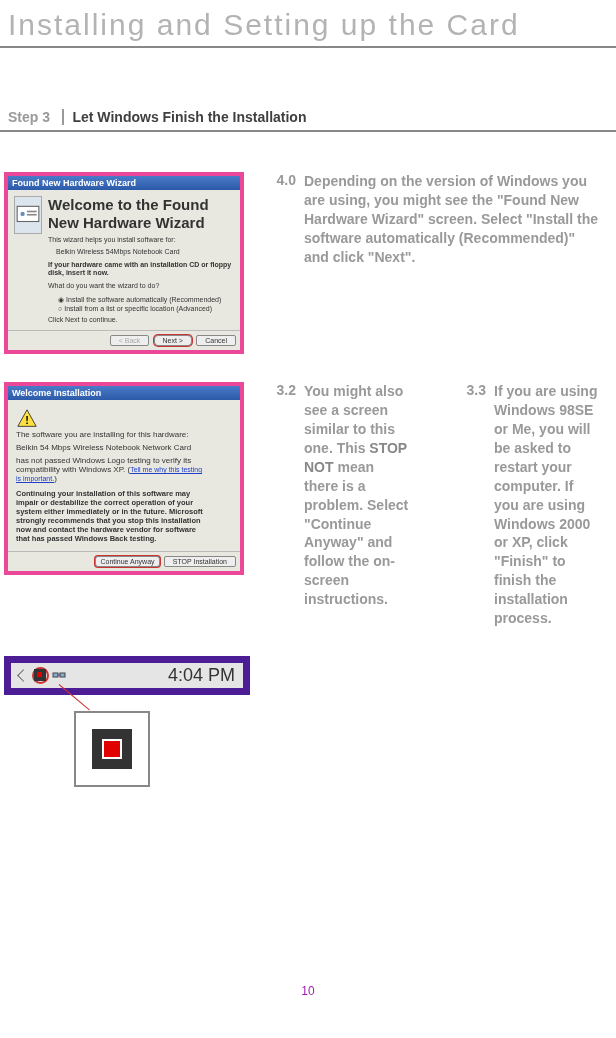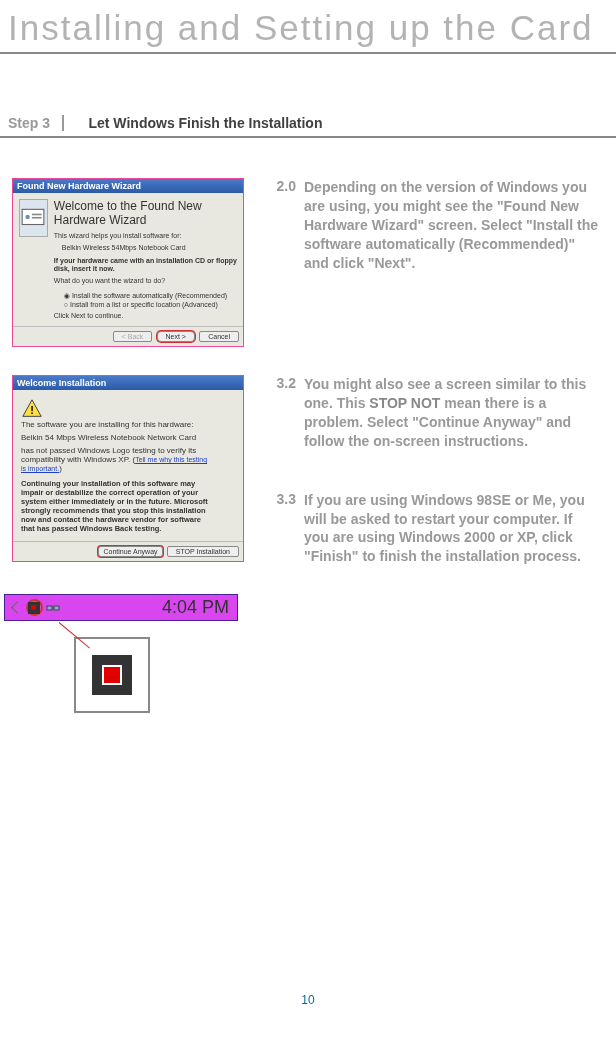--- a/index.html
+++ b/index.html
@@ -4,39 +4,39 @@
   <style>
     body {
       width: 616px;
       height: 1038px;
       margin: 0;
       font-family: Arial, Helvetica, sans-serif;
       background: #fff;
       position: relative;
     }
     .page-title {
-      font-size: 35px;
+      font-size: 30px;
       color: #b3b3b3;
       letter-spacing: 2px;
       padding: 8px 12px 4px 8px;
       font-weight: 300;
       font-family: "Arial Narrow", Arial, sans-serif;
     }
     .title-underline {
       border-top: 2px solid #888;
       margin-bottom: 60px;
     }
     .step-label {
       display: inline-block;
       font-size: 14px;
       color: #999;
       font-weight: bold;
       padding: 0 12px 0 4px;
       border-right: 2px solid #999;
-      margin-right: 20px;
+      margin-right: 4px;
     }
     .step-title {
       font-size: 14px;
       color: #404040;
       font-weight: bold;
     }
     .step-row {
       padding: 0 0 4px 4px;
     }
     .step-underline {
@@ -47,25 +47,24 @@
       display: flex;
       align-items: flex-start;
       margin-bottom: 28px;
       padding: 0 16px 0 4px;
     }
     .mock-dialog {
       width: 240px;
       flex-shrink: 0;
     }
     .dialog-box {
-      border: 1px solid #ec4899;
+      border: 4px solid #ec4899;
       background: #e8e8e0;
       font-size: 8px;
       color: #333;
-      margin-left: 8px;
     }
     .titlebar {
       background: linear-gradient(#4a7ac8, #2a5aa8);
       color: #fff;
       font-size: 9px;
       padding: 2px 4px;
       font-weight: bold;
     }
     .dlg-content {
       display: flex;
@@ -76,22 +75,22 @@
       width: 36px;
       height: 36px;
       background: #dce4ee;
       border: 1px solid #aaa;
       display: flex;
       align-items: center;
       justify-content: center;
     }
     .dlg-icon svg { width: 26px; height: 26px; }
     .heading {
-      font-weight: normal;
-      font-size: 12px;
+      font-weight: bold;
+      font-size: 15px;
       line-height: 1.2;
     }
     .subtext {
       font-size: 7px;
       margin-top: 4px;
       line-height: 1.2;
     }
     .radios {
       font-size: 7px;
       margin: 6px 0 4px 10px;
@@ -145,22 +144,22 @@
       display: inline-block;
       vertical-align: top;
       margin-right: 6px;
     }
     .warn-text { font-size: 8px; vertical-align: top; display: inline-block; width: 190px; }
     .warn-bold { font-weight: bold; margin-top: 6px; font-size: 7.5px; line-height: 1.2; }
     .warn-link { color: #2040cc; text-decoration: underline; font-size: 7px; }
     .tray-row {
       display: flex;
       align-items: center;
-      border: 1px solid #4c1d95;
-      background: #d946ef;
+      border: 7px solid #4c1d95;
+      background: #e5e5e5;
       padding: 2px 8px 2px 4px;
       width: 220px;
     }
     .tray-icons { display: flex; gap: 3px; align-items: center; }
     .tray-time {
       margin-left: auto;
       font-size: 18px;
       color: #333;
     }
     .chev {
@@ -218,38 +217,38 @@
     }
     .mini-signal::after {
       content: "";
       position: absolute;
       width: 5px; height: 5px;
       background: #e00000;
       top: 3px; left: 3px;
     }
     .page-num {
       position: absolute;
-      bottom: 31px;
+      bottom: 40px;
       left: 50%;
       transform: translateX(-50%);
       font-size: 12px;
-      color: #0369a1;
+      color: #a21caf;
       text-align: center;
     }
     .sec34 .mock-dialog { position: relative; }
     .continue-btn {
       display: inline-block;
       font-size: 7px;
       background: #eee;
       border: 1px solid #888;
       padding: 1px 4px;
       border-radius: 3px;
       box-shadow: 0 0 0 1px #cc3333;
     }
-    .right-stack { display: flex; flex-direction: column; flex: 1; gap: 40px; }
+    .right-stack { display: flex; flex-direction: row; flex: 1; gap: 24px; }
   </style>
 </head>
 <body>
 
 <div class="page-title">Installing and Setting up the Card</div>
 <div class="title-underline"></div>
 
 <div class="step-row">
   <span class="step-label">Step 3</span>
   <span class="step-title">Let Windows Finish the Installation</span>
@@ -283,21 +282,21 @@
         </div>
       </div>
       <div class="dlg-footer">
         <span class="btn disabled">&lt; Back</span>
         <span class="btn primary">Next &gt;</span>
         <span class="btn">Cancel</span>
       </div>
     </div>
   </div>
   <div class="right-col">
-    <div class="step-num">2.0</div>
+    <div class="step-num">4.0</div>
     <div class="step-text">Depending on the version of Windows you are using, you might see the "Found New Hardware Wizard" screen. Select "Install the software automatically (Recommended)" and click "Next".</div>
   </div>
 </div>
 
 <div class="section">
   <div class="mock-dialog">
     <div class="dialog-box warn-dialog">
       <div class="titlebar">Welcome Installation</div>
       <div class="dlg-content">
         <span class="warn-icon">

